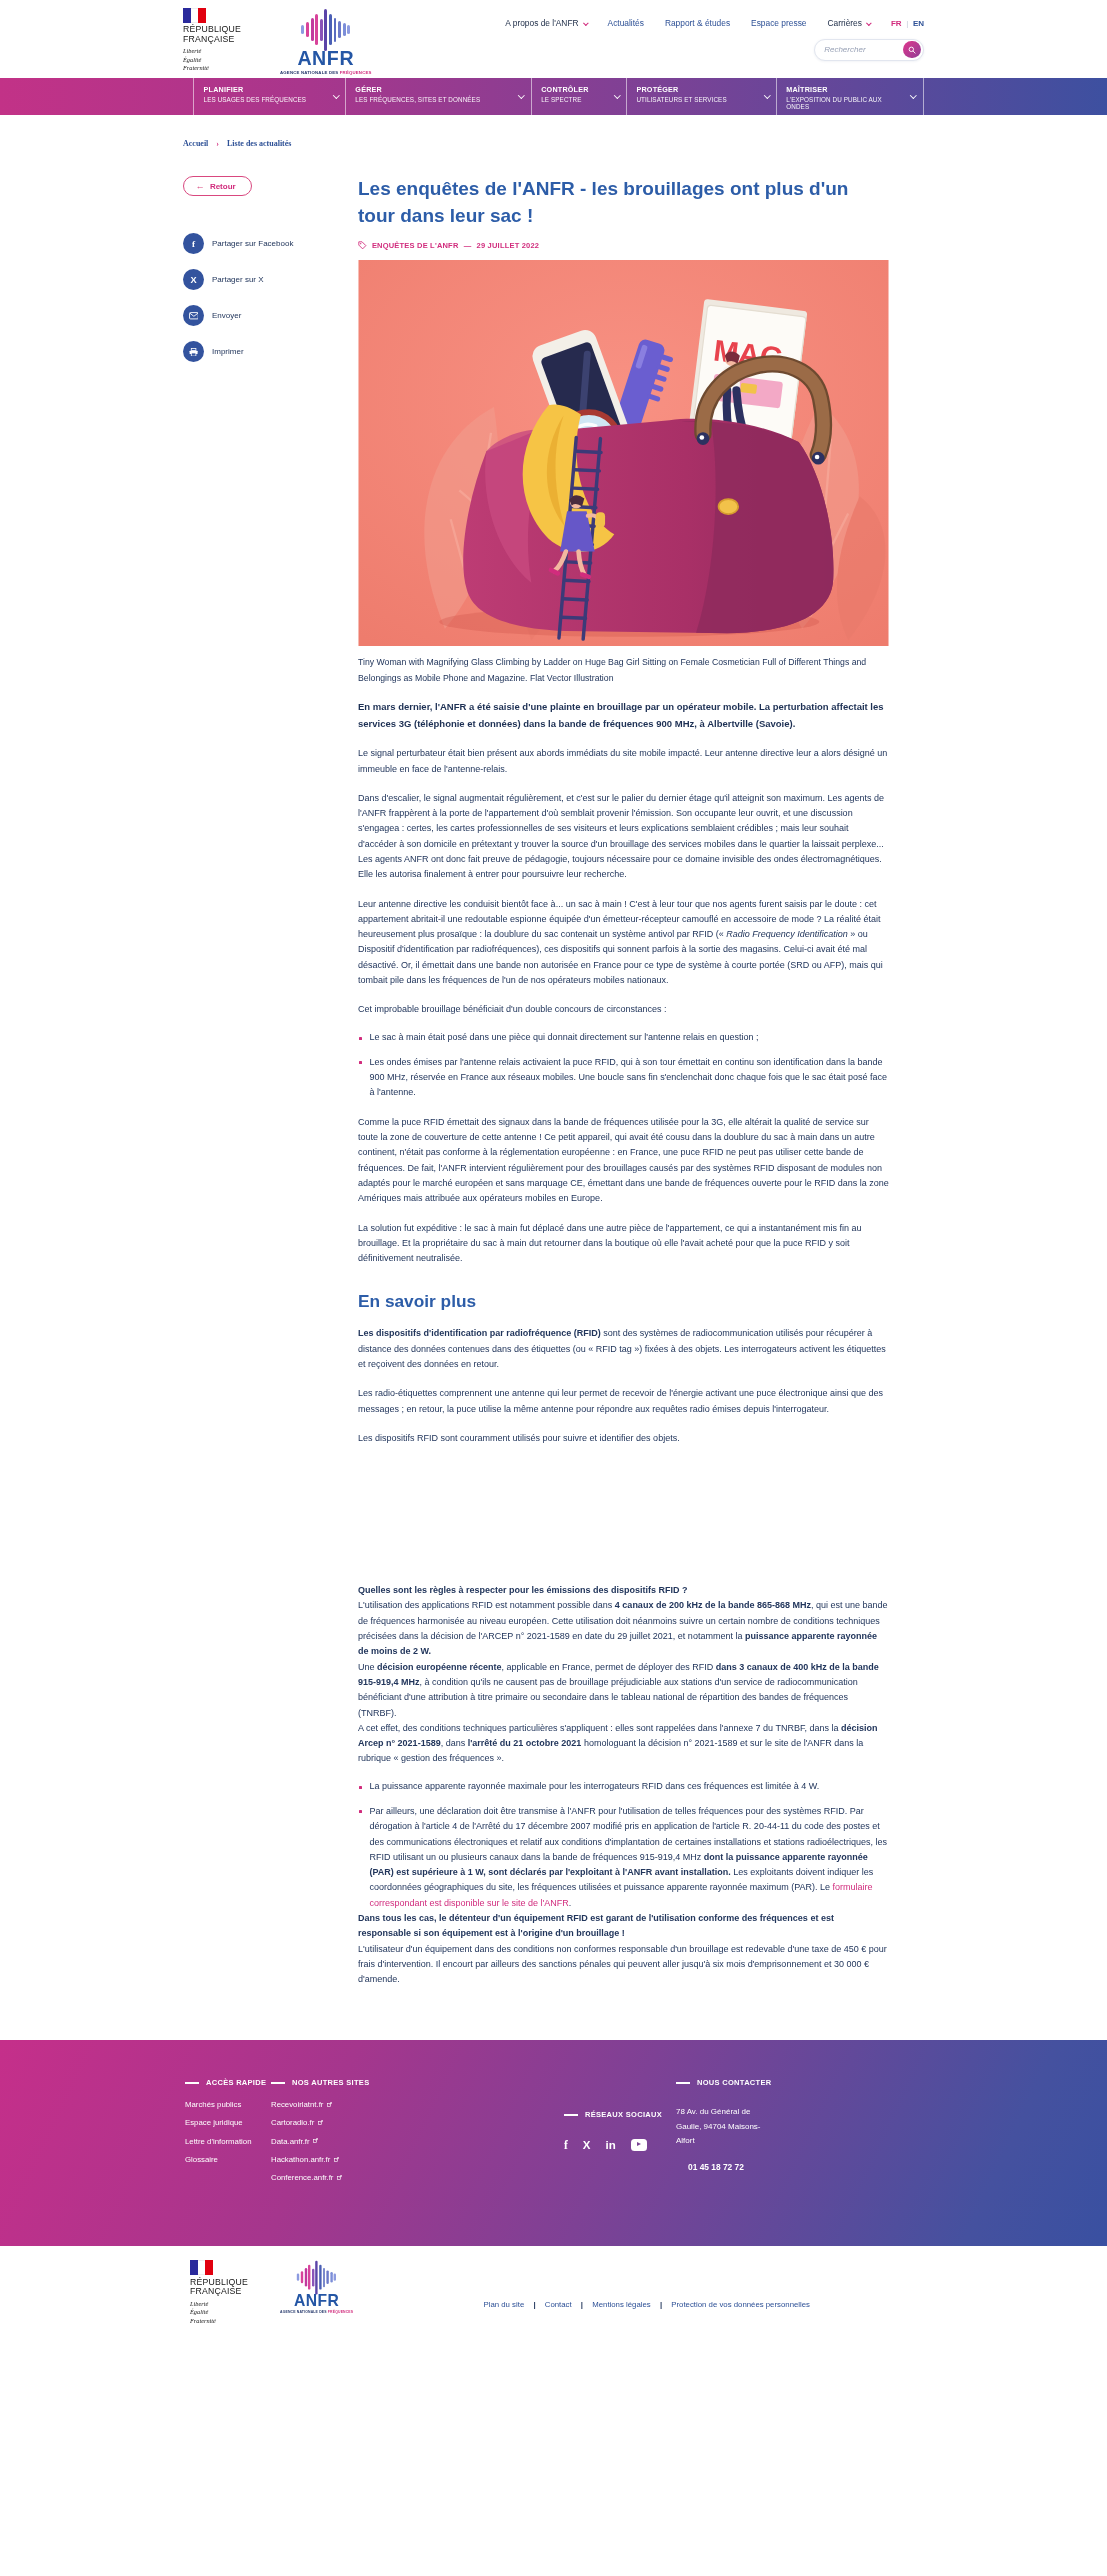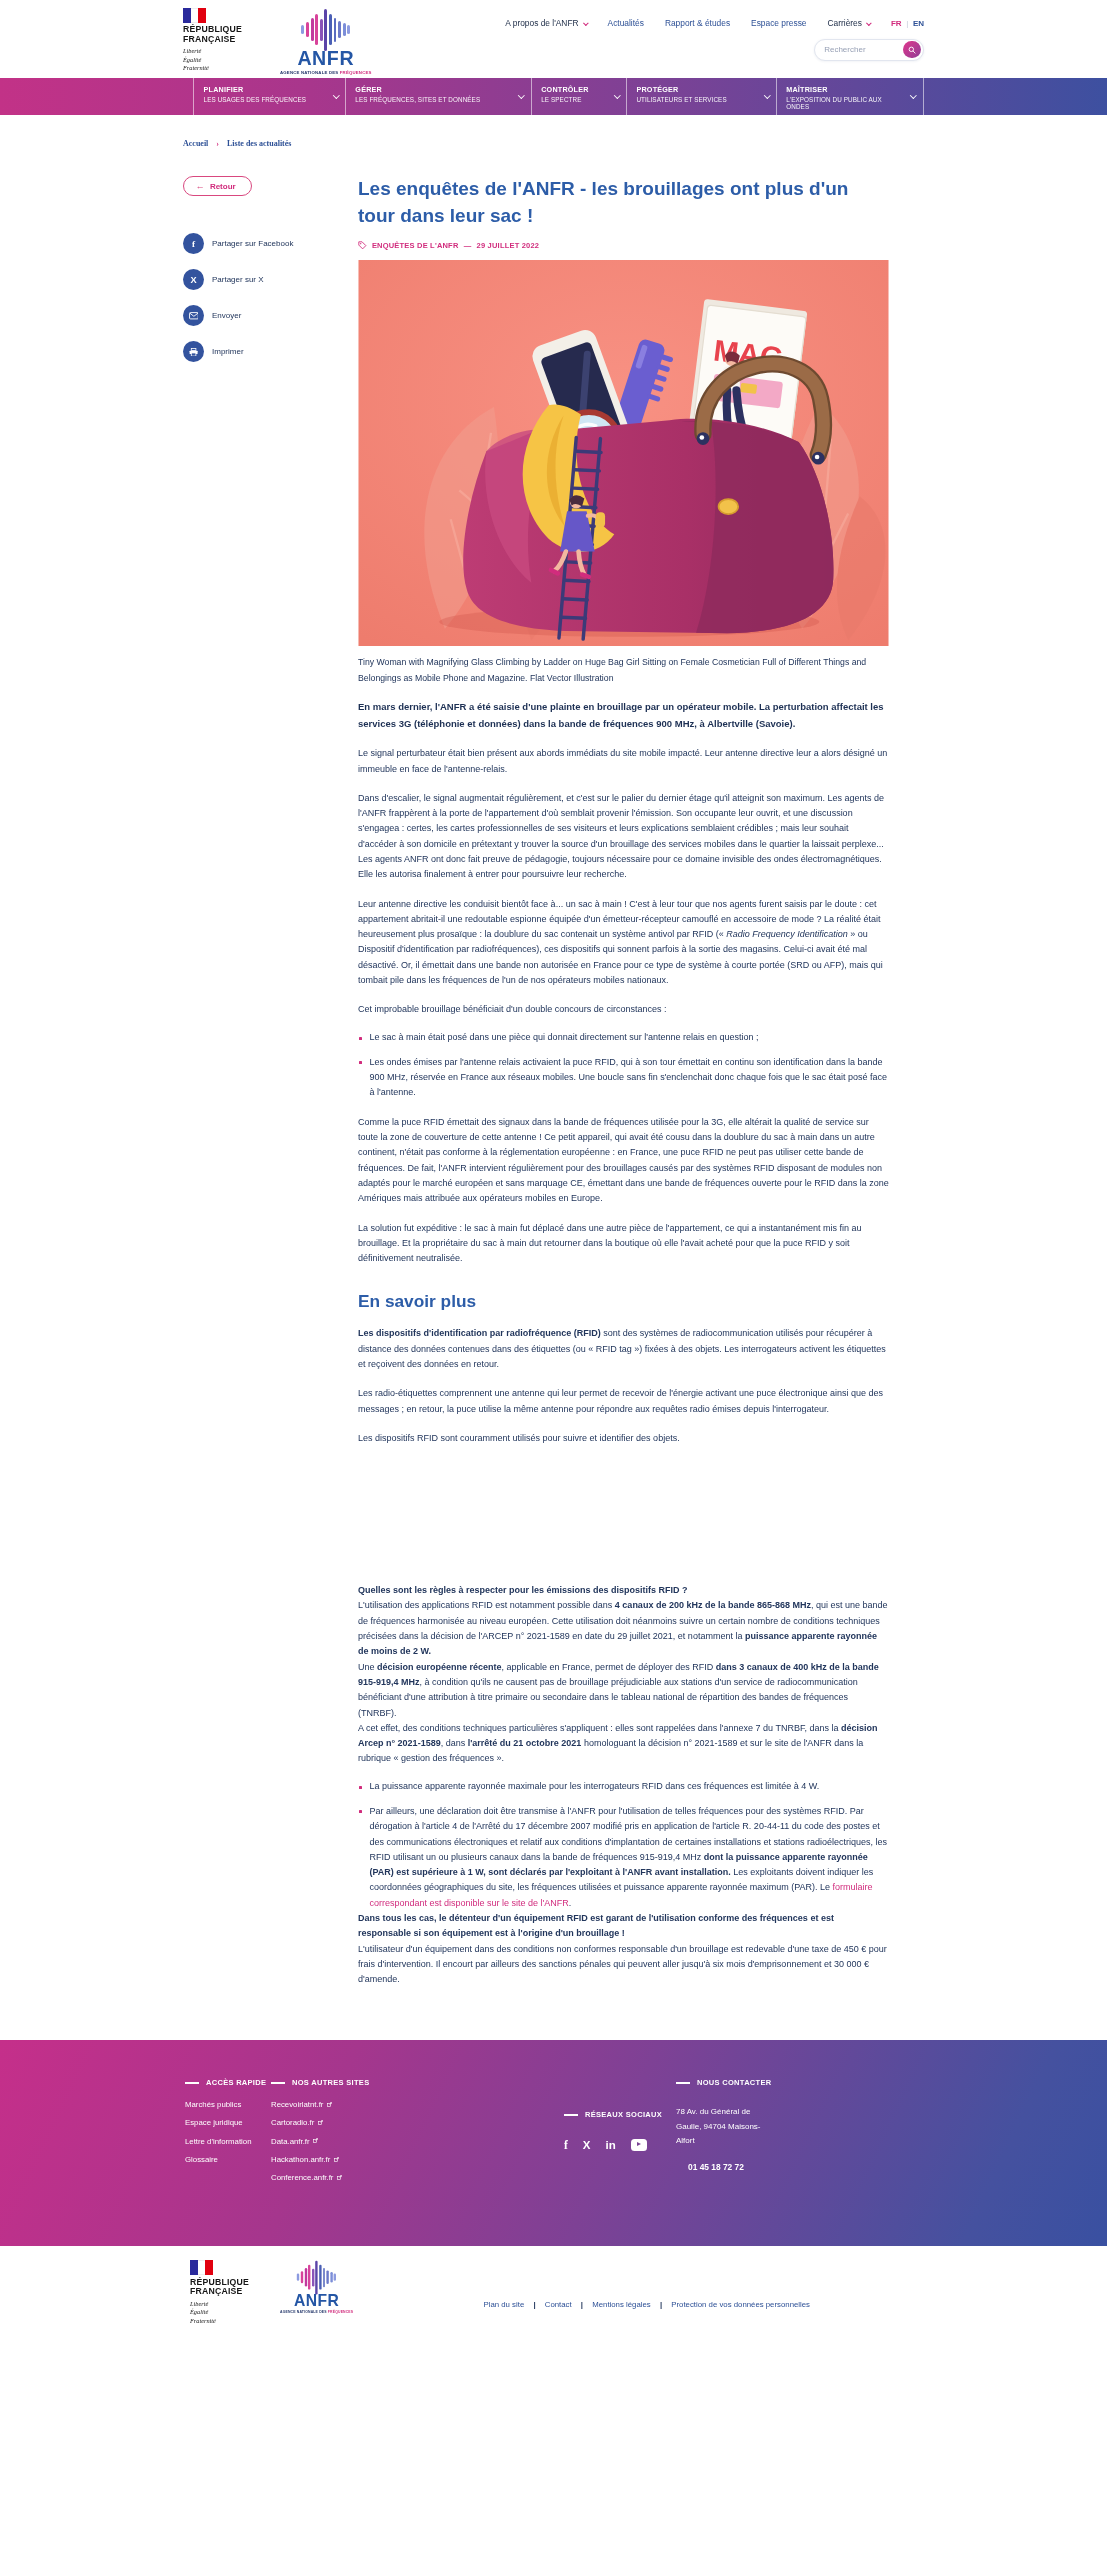--- a/index.html
+++ b/index.html
@@ -10,37 +10,37 @@
   }
   .container { width:741px; margin:0 auto; position:relative; }
 
   
   .header { height:78px; padding-top:8px; }
   .header-inner { display:flex; align-items:flex-start; }
   .logo-rf { width:69px; }
   .rf-flag { display:flex; width:23px; height:15px; margin-bottom:2.3px; }
   .rf-flag div { flex:1; }
   .rf-blue { background:#2a2a9c; } .rf-white { background:#fff; border-top:0.6px solid #eee; border-bottom:0.6px solid #eee;} .rf-red { background:#e1000f; }
-  .rf-title { font-size:8.7px; font-weight:bold; color:#161616; letter-spacing:0.2px; line-height:1.1; }
+  .rf-title { font-size:8.7px; font-weight:normal; color:#161616; letter-spacing:0.2px; line-height:1.1; }
   .rf-motto { margin-top:2.9px; font-family:"Liberation Serif", serif; font-style:italic; font-size:6.3px; color:#161616; line-height:1.35; }
   .logo-anfr { margin-left:28px; display:flex; flex-direction:column; align-items:center; }
   .anfr-waves { display:flex; align-items:center; gap:1.7px; height:43px; }
   .anfr-waves span { width:2.9px; border-radius:1.7px; display:block; }
   .anfr-name { font-size:19.6px; font-weight:bold; color:#2456a5; letter-spacing:0.6px; line-height:1; margin-top:-2.3px; }
   .anfr-sub { font-size:4.3px; letter-spacing:0.2px; margin-top:1.7px; color:#25386b; font-weight:bold; }
   .anfr-sub b { color:#d12c7d; }
   .header-right { margin-left:auto; display:flex; flex-direction:column; align-items:flex-end; }
   .top-nav { display:flex; align-items:center; gap:21px; margin-top:10.4px; font-size:8.4px; }
   .top-nav .tn { color:#2d5096; text-decoration:none; cursor:pointer; }
   .top-nav .tn.dark { color:#1c2b46; }
   .chev { display:inline-block; width:4px; height:4px; border-right:1px solid #d12c7d; border-bottom:1px solid #d12c7d; transform:rotate(45deg) translateY(-1.2px); margin-left:4px; }
   .lang { display:flex; gap:4.6px; font-size:8px; font-weight:bold; }
   .lang .fr { color:#d12c7d; } .lang .sep { color:#c6cbd8; font-weight:normal; } .lang .en { color:#2d5096; }
   .searchbar { margin-top:10.4px; display:flex; align-items:center; width:110px; height:22px; border:0.6px solid #e2e6ef; border-radius:11.5px; background:#fff; box-shadow:0 0.6px 2.3px rgba(40,60,120,.08); padding:0 2.3px 0 9.2px; }
-  .searchbar input { border:none; outline:none; width:69px; font-size:8px; color:#22365c; font-family:inherit; background:transparent; }
+  .searchbar input { border:none; outline:none; width:69px; font-size:8px; color:#22365c; font-family:inherit; background:transparent;font-style:italic; }
   .searchbar input::placeholder { color:#97a0b5; }
   .search-btn { margin-left:auto; width:17.3px; height:17.3px; border-radius:50%; border:none; cursor:pointer; background:linear-gradient(135deg,#e0358b,#8f3f97); display:flex; align-items:center; justify-content:center; }
 
   
   .mainnav { height:37px; background:linear-gradient(90deg,#c23287 0%,#a8368c 28%,#7e4195 58%,#3d50a0 100%); }
   .mainnav .tabs { display:flex; height:37px; margin-left:10.4px; }
   .tab { position:relative; border-left:0.6px solid rgba(255,255,255,.55); color:#fff; padding:7px 17.3px 0 9.2px; cursor:pointer; }
   .tab:last-child { border-right:0.6px solid rgba(255,255,255,.55); }
   .tab .t1 { font-size:7.2px; font-weight:bold; letter-spacing:0.2px; }
   .tab .t2 { font-size:6.3px; letter-spacing:0.1px; margin-top:2.3px; opacity:.95; }

